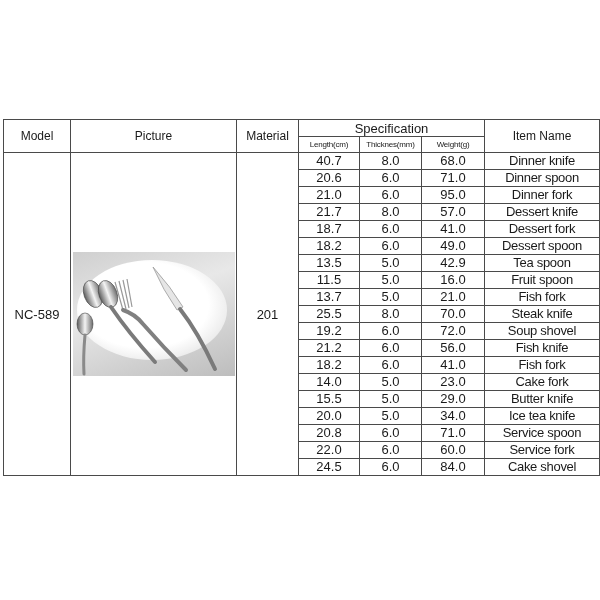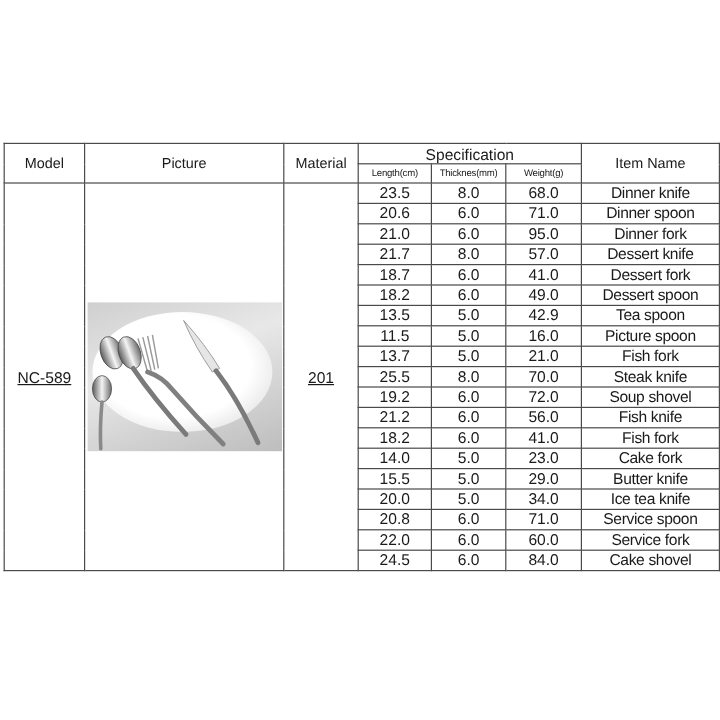--- a/index.html
+++ b/index.html
@@ -12,21 +12,21 @@
   }
   table.spec td, table.spec th {
     border: 1px solid #4a4a4a; padding: 0; font-weight: normal;
     text-align: center; vertical-align: middle; overflow: hidden; white-space: nowrap;
   }
   th.main { font-size: 12px; height: 32px; }
   th.group { font-size: 13px; height: 16px; line-height: 15px; }
   th.sub { font-size: 8px; height: 15px; letter-spacing: -0.2px; }
   td.cell { font-size: 13px; height: 16px; line-height: 16px; }
   td.name { text-align: left; padding-left: 2px; letter-spacing: -0.3px; }
-  td.model, td.material { font-size: 13px; text-decoration: underline; }
+  td.model, td.material { font-size: 13px; }
   td.picture { position: relative; }
   .photo {
     position: relative; width: 162px; height: 124px; margin: 0 auto;
     background: linear-gradient(160deg, #cfcfcf 0%, #e8e8e8 40%, #bdbdbd 100%);
     overflow: hidden;
   }
   .plate {
     position: absolute; left: 4px; top: 8px; width: 150px; height: 100px;
     border-radius: 50%; background: radial-gradient(ellipse at 45% 45%, #ffffff 55%, #eaeaea 75%, #f7f7f7 85%, #d8d8d8 100%);
   }
@@ -83,21 +83,21 @@
 
             <path d="M42 30 L50 58 M46 29 L53 57 M50 28 L56 56 M54 27 L59 55" stroke="#9a9a9a" stroke-width="1.2"></path>
             <path d="M50 58 Q62 62 70 72 Q90 95 113 118" stroke="#808080" stroke-width="4" fill="none" stroke-linecap="round"></path>
 
             <path d="M80 15 Q98 35 110 55 L104 58 Q90 38 80 15 Z" fill="#e6e6e6" stroke="#9a9a9a" stroke-width="0.8"></path>
             <path d="M107 57 Q125 80 142 117" stroke="#7a7a7a" stroke-width="4" fill="none" stroke-linecap="round"></path>
           </svg>
         </div>
       </td>
       <td class="material" rowspan="19">201</td>
-      <td class="cell">23.5</td>
+      <td class="cell">40.7</td>
       <td class="cell">8.0</td>
       <td class="cell">68.0</td>
       <td class="cell name">Dinner knife</td>
     </tr>
     <tr>
         <td class="cell">20.6</td>
         <td class="cell">6.0</td>
         <td class="cell">71.0</td>
         <td class="cell name">Dinner spoon</td>
       </tr>
@@ -128,21 +128,21 @@
     <tr>
         <td class="cell">13.5</td>
         <td class="cell">5.0</td>
         <td class="cell">42.9</td>
         <td class="cell name">Tea spoon</td>
       </tr>
     <tr>
         <td class="cell">11.5</td>
         <td class="cell">5.0</td>
         <td class="cell">16.0</td>
-        <td class="cell name">Picture spoon</td>
+        <td class="cell name">Fruit spoon</td>
       </tr>
     <tr>
         <td class="cell">13.7</td>
         <td class="cell">5.0</td>
         <td class="cell">21.0</td>
         <td class="cell name">Fish fork</td>
       </tr>
     <tr>
         <td class="cell">25.5</td>
         <td class="cell">8.0</td>

